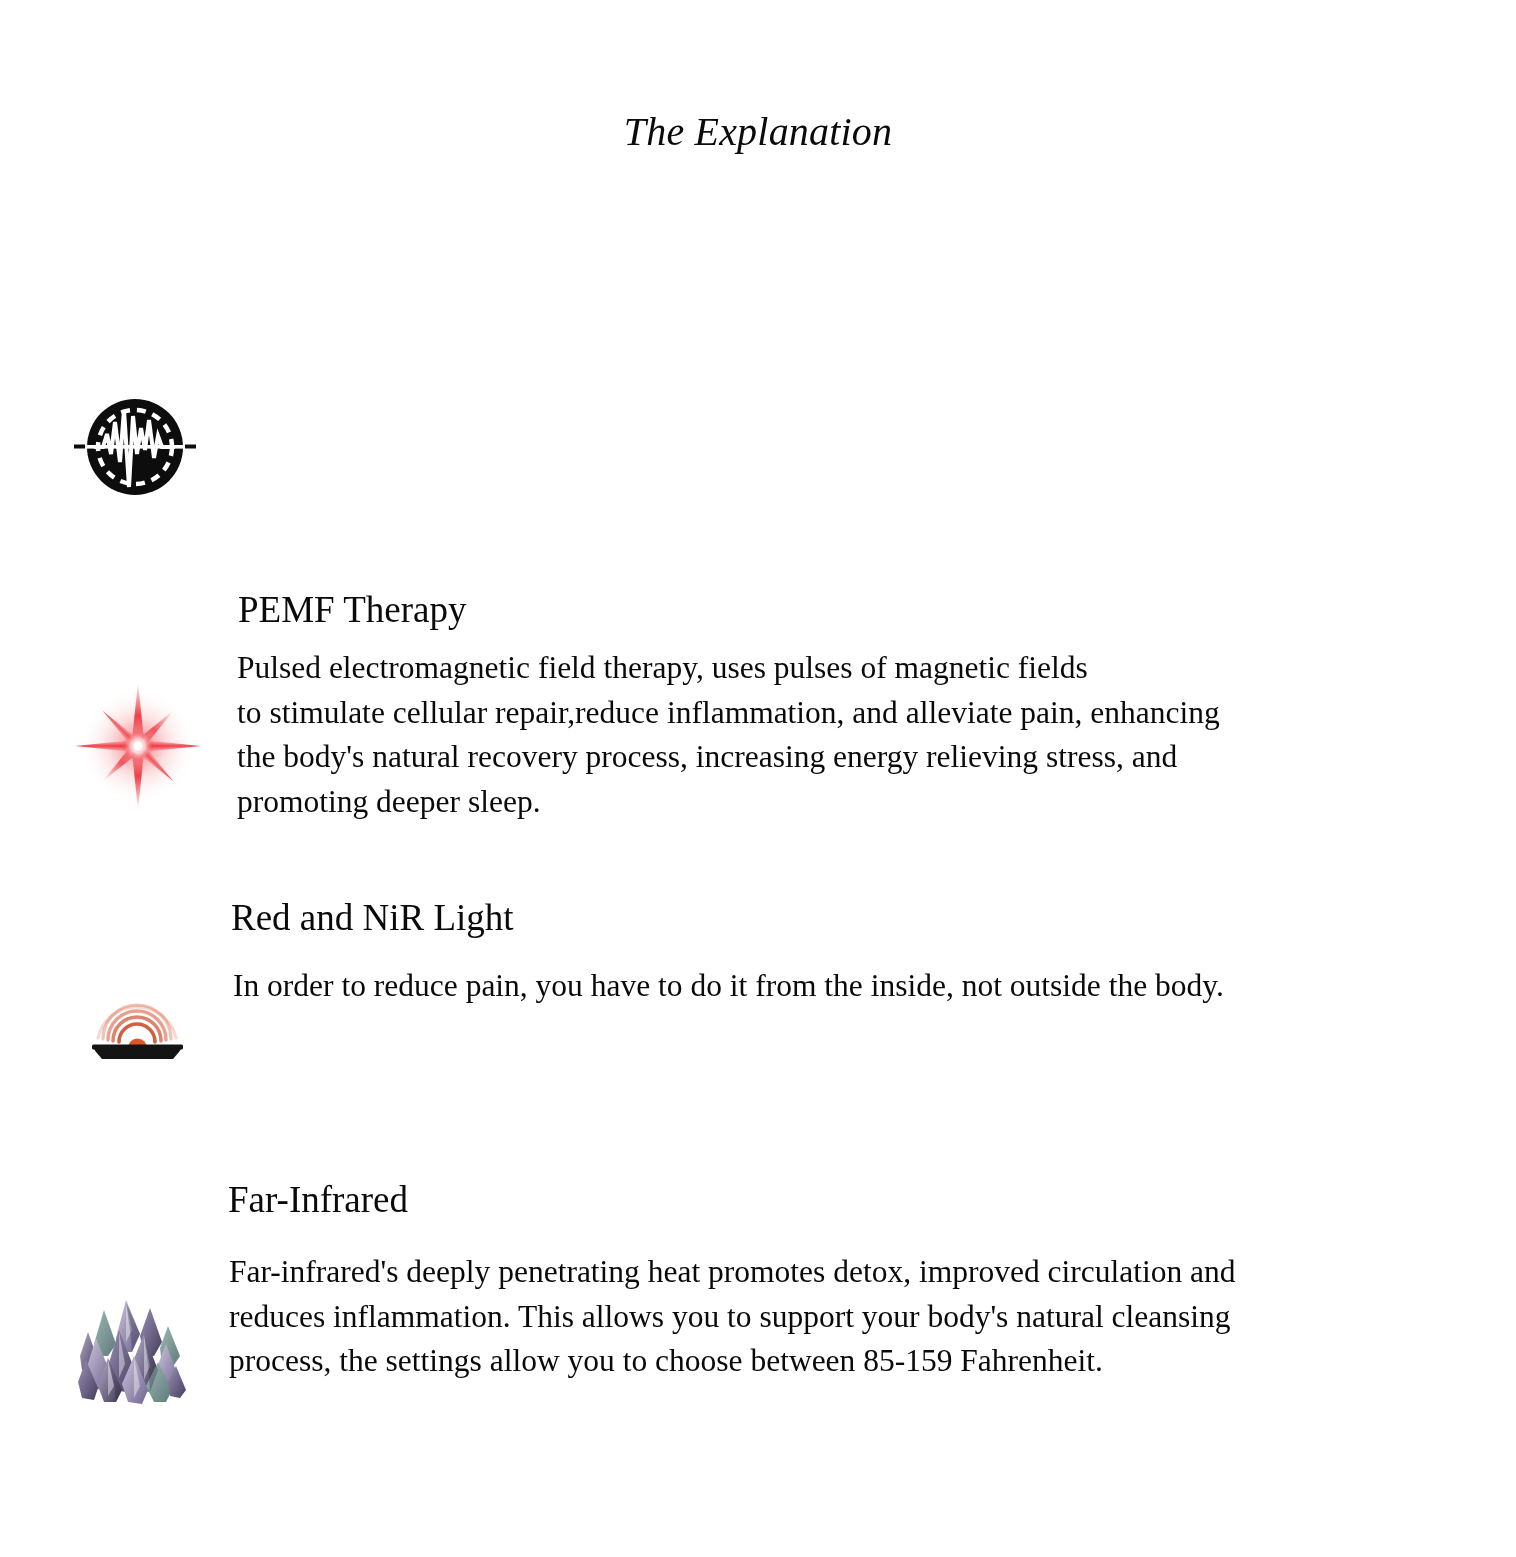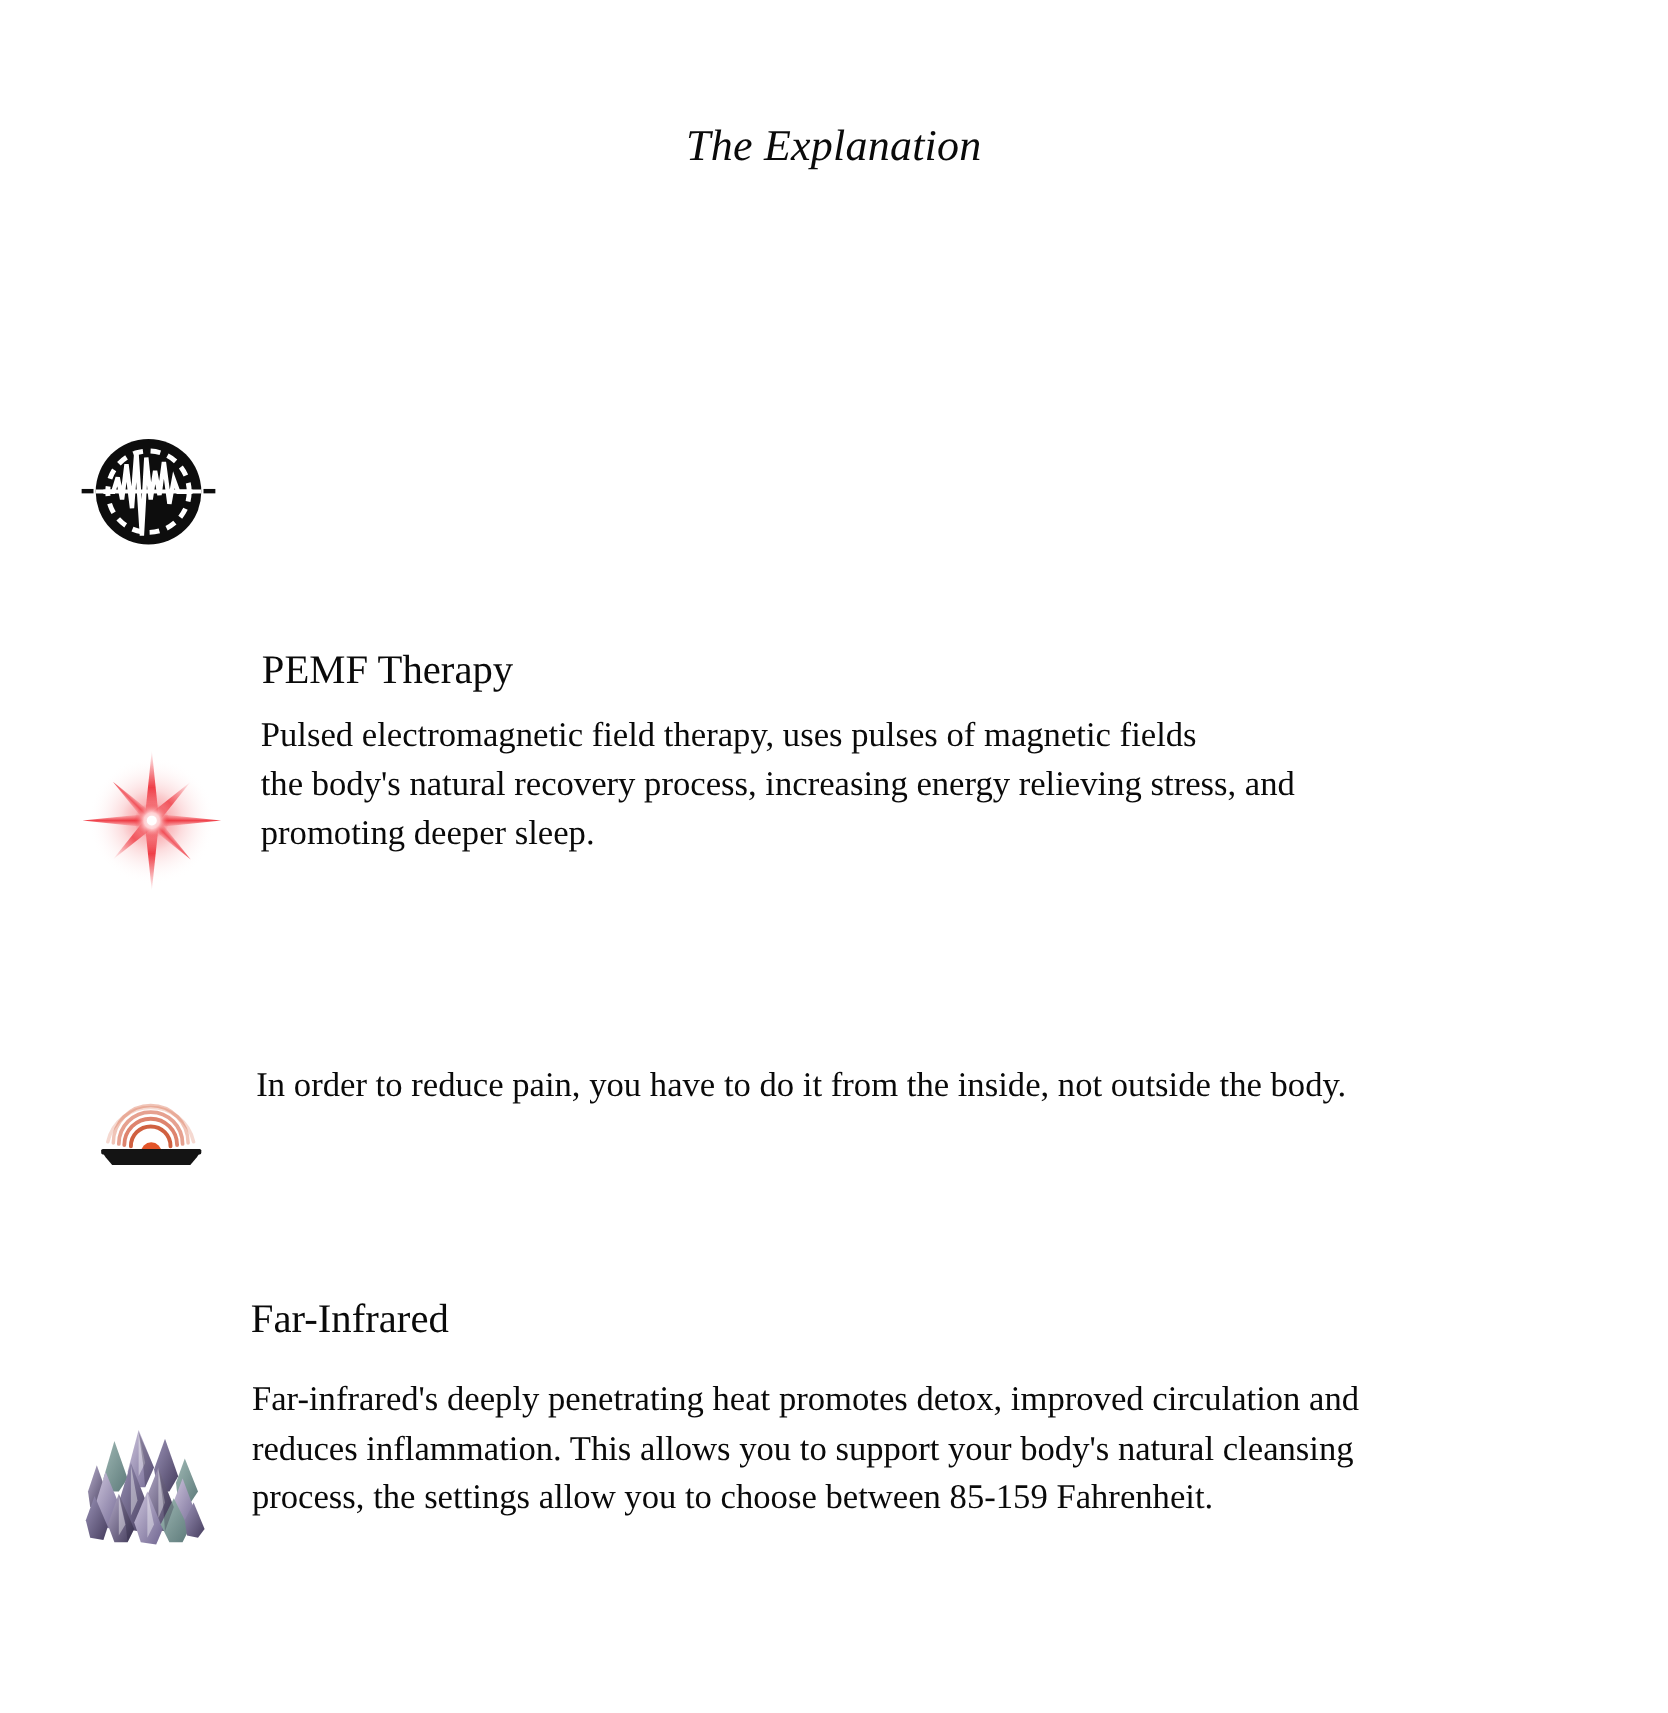--- a/index.html
+++ b/index.html
@@ -98,26 +98,28 @@
 <div class="title-block">
   <div class="eyebrow">The Explanation</div>
 </div>
 
 <div class="sections">
 
   <div class="section s1">
     <div class="sec-head">PEMF Therapy</div>
     <div class="sec-body">
       <p>Pulsed electromagnetic field therapy, uses pulses of magnetic fields</p>
+      <p>to stimulate cellular repair,reduce inflammation, and alleviate pain, enhancing</p>
       <p>the body's  natural recovery process, increasing energy relieving stress, and</p>
       <p>promoting deeper sleep.</p>
     </div>
   </div>
 
   <div class="section s2">
+    <div class="sec-head">Red and NiR Light</div>
     <div class="sec-body">
       <p>In order to reduce pain, you have to do it from the inside, not outside the body.</p>
     </div>
   </div>
 
   <div class="section s3">
     <div class="sec-head">Far-Infrared</div>
     <div class="sec-body">
       <p>Far-infrared's deeply penetrating heat promotes detox, improved circulation and</p>
       <p>reduces inflammation. This allows you to support your body's natural cleansing</p>

